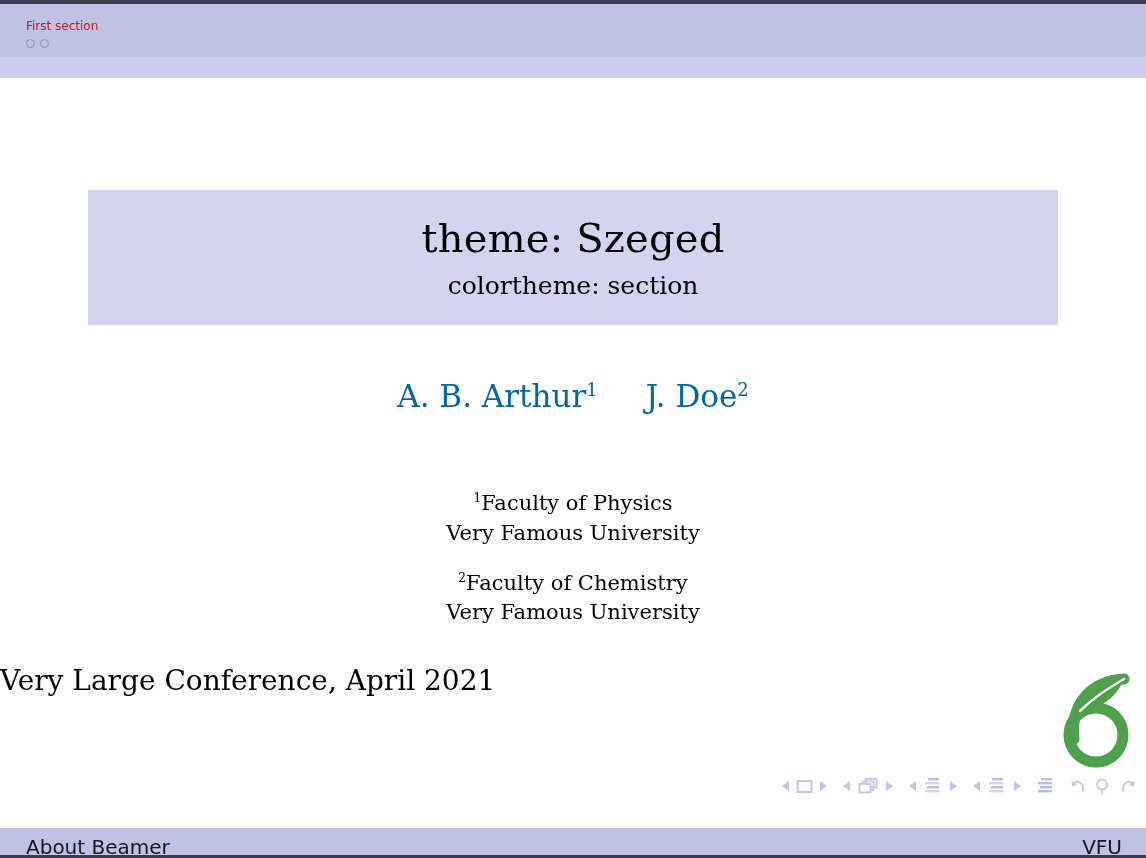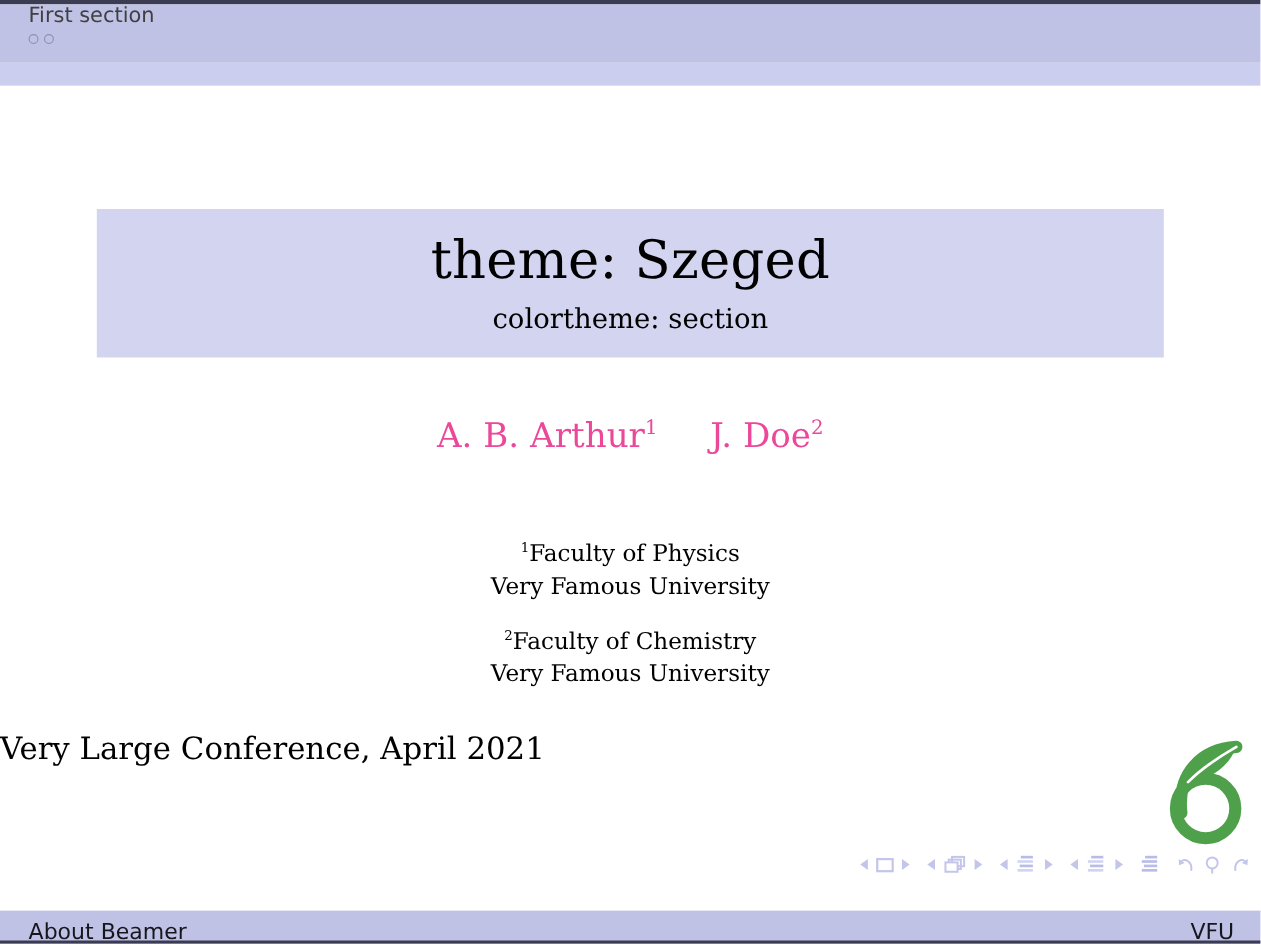--- a/index.html
+++ b/index.html
@@ -51,24 +51,24 @@
   .nav-group {
     position: absolute;
     top: 0;
     height: 53px;
   }
   .nav-group.left  { left: 26px; text-align: left; }
   .nav-group.right { right: 22px; text-align: right; }
 
   .nav-section-label {
     font-family: "DejaVu Sans", sans-serif;
-    font-size: 19px;
-    color: #404040;
+    font-size: 12px;
+    color: #b91c1c;
     line-height: 1;
-    padding-top: 1px;
+    padding-top: 16px;
     white-space: nowrap;
   }
   .mini-frames {
     margin-top: 7px;
     display: flex;
     gap: 5px;
   }
   .nav-group.right .mini-frames { justify-content: flex-end; }
   .mini-dot {
     width: 9px;
@@ -96,21 +96,21 @@
     background: #d3d4f0;
     display: flex;
     flex-direction: column;
     align-items: center;
     justify-content: center;
     box-sizing: border-box;
   }
   .title-main {
     font-family: "DejaVu Serif", serif;
     font-weight: normal;
-    font-size: 48px;
+    font-size: 40px;
     color: #000000;
     letter-spacing: 0.2px;
     line-height: 1.1;
     text-align: center;
     margin-bottom: 12px;
   }
   .title-sub {
     font-family: "DejaVu Serif", serif;
     font-weight: normal;
     font-size: 25px;
@@ -121,21 +121,21 @@
 
   
   .authors {
     position: absolute;
     left: 0;
     top: 300px;
     width: 100%;
     text-align: center;
     font-family: "DejaVu Serif", serif;
     font-size: 31px;
-    color: #ec4899;
+    color: #0369a1;
     white-space: nowrap;
   }
   .author-gap { display: inline-block; width: 48px; }
   .sup {
     font-size: 0.58em;
     vertical-align: super;
     line-height: 0;
   }
 
   

